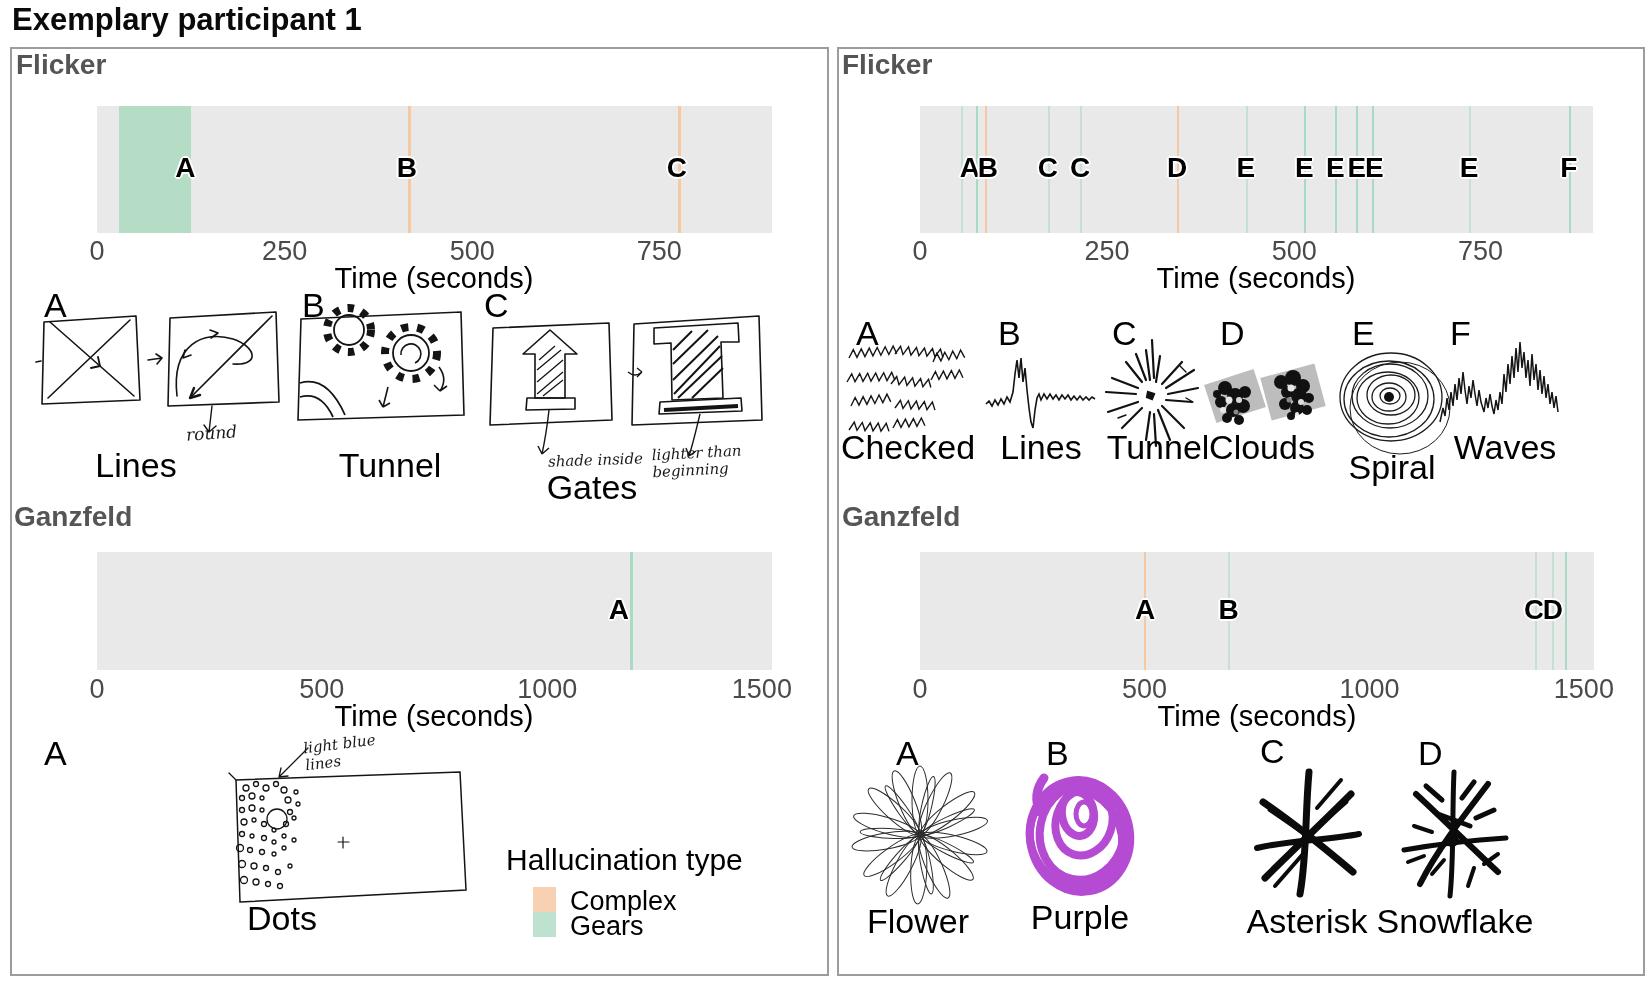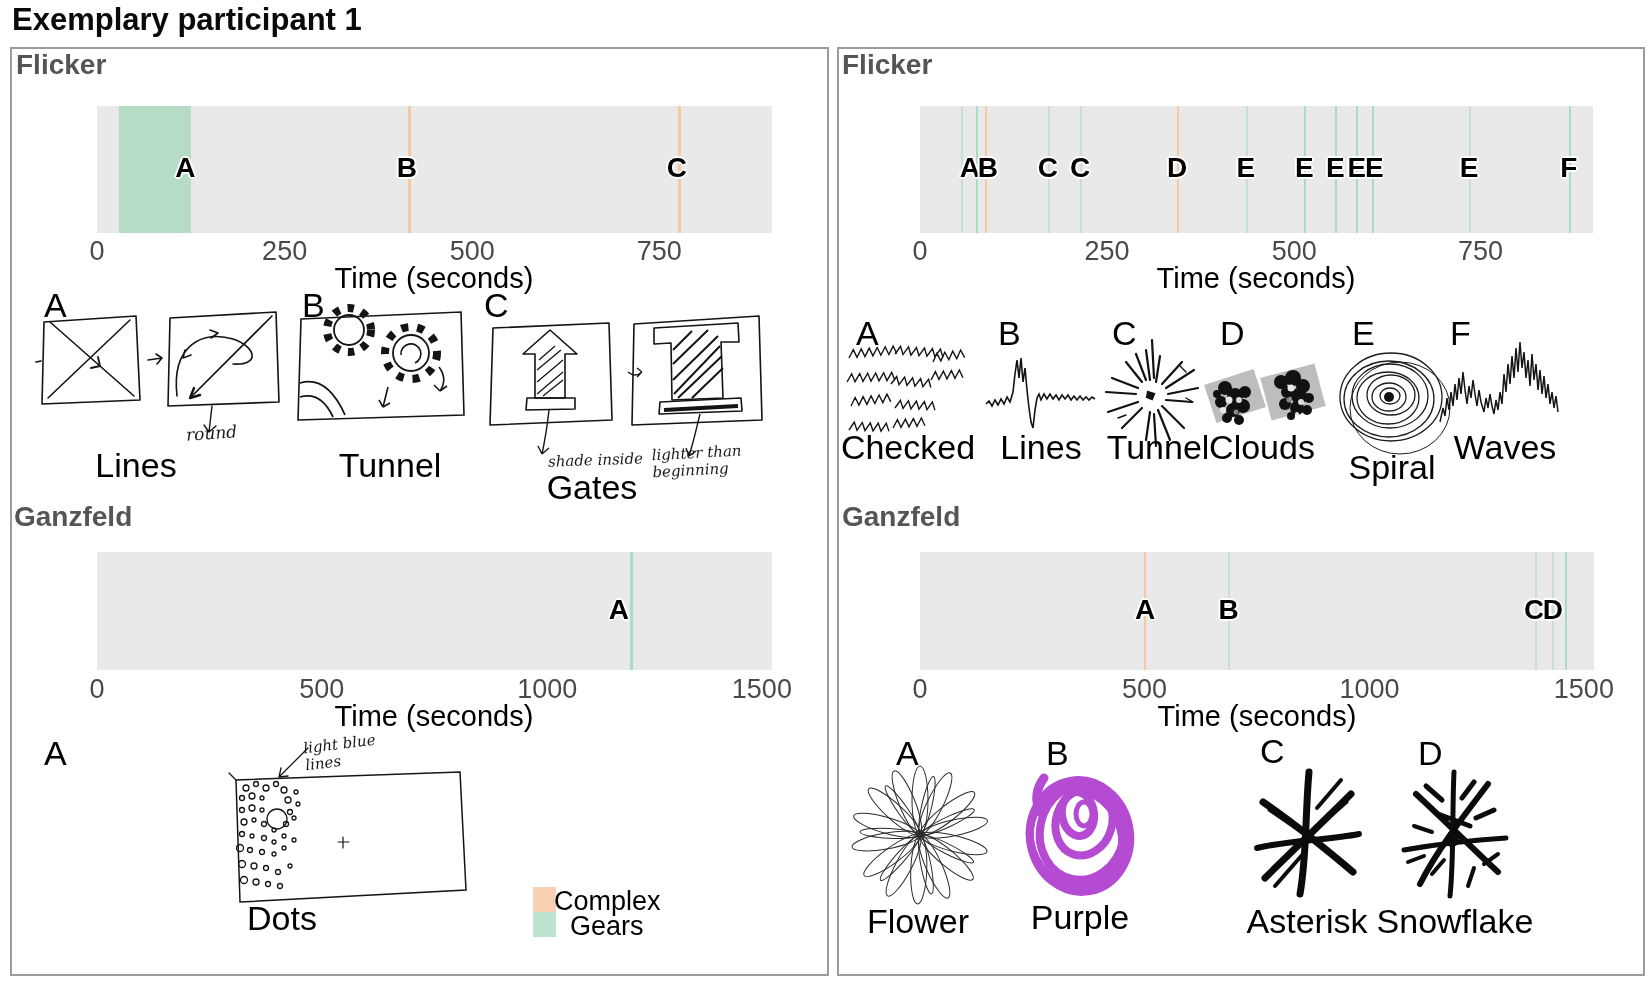--- a/index.html
+++ b/index.html
@@ -181,22 +181,23 @@
         <circle cx="112" cy="134" r="2"></circle>
       <circle cx="66" cy="148" r="3.5"></circle>
         <circle cx="78" cy="150" r="3"></circle>
         <circle cx="90" cy="152" r="2.5"></circle>
         <circle cx="102" cy="154" r="2.5"></circle>
     </g>
   </svg>
   <div class="hand" style="left:304px;top:734px;width:105px;transform:rotate(-7deg)">light blue lines</div>
   <div class="cap" style="left:282px;top:899px">Dots</div>
 
+  <div class="legend-title" style="left:506px;top:843px">Hallucination type</div>
   <div class="sw" style="left:533px;top:887px;background:#f8d0b2"></div>
-  <div class="legend-label" style="left:554px;top:886px">Complex</div>
+  <div class="legend-label" style="left:570px;top:886px">Complex</div>
   <div class="sw" style="left:533px;top:912px;background:#bfe1cf"></div>
   <div class="legend-label" style="left:570px;top:911px">Gears</div>
 
   <div class="bar" style="left:920px;top:106px;width:673px;height:127px">
     <div class="mark pale" style="left:6.1%"></div>
     <div class="mark" style="left:8.3%"></div>
     <div class="mark complex" style="left:9.7%"></div>
     <div class="mark pale" style="left:19%"></div>
     <div class="mark pale" style="left:23.8%"></div>
     <div class="mark complex" style="left:38.2%"></div>

